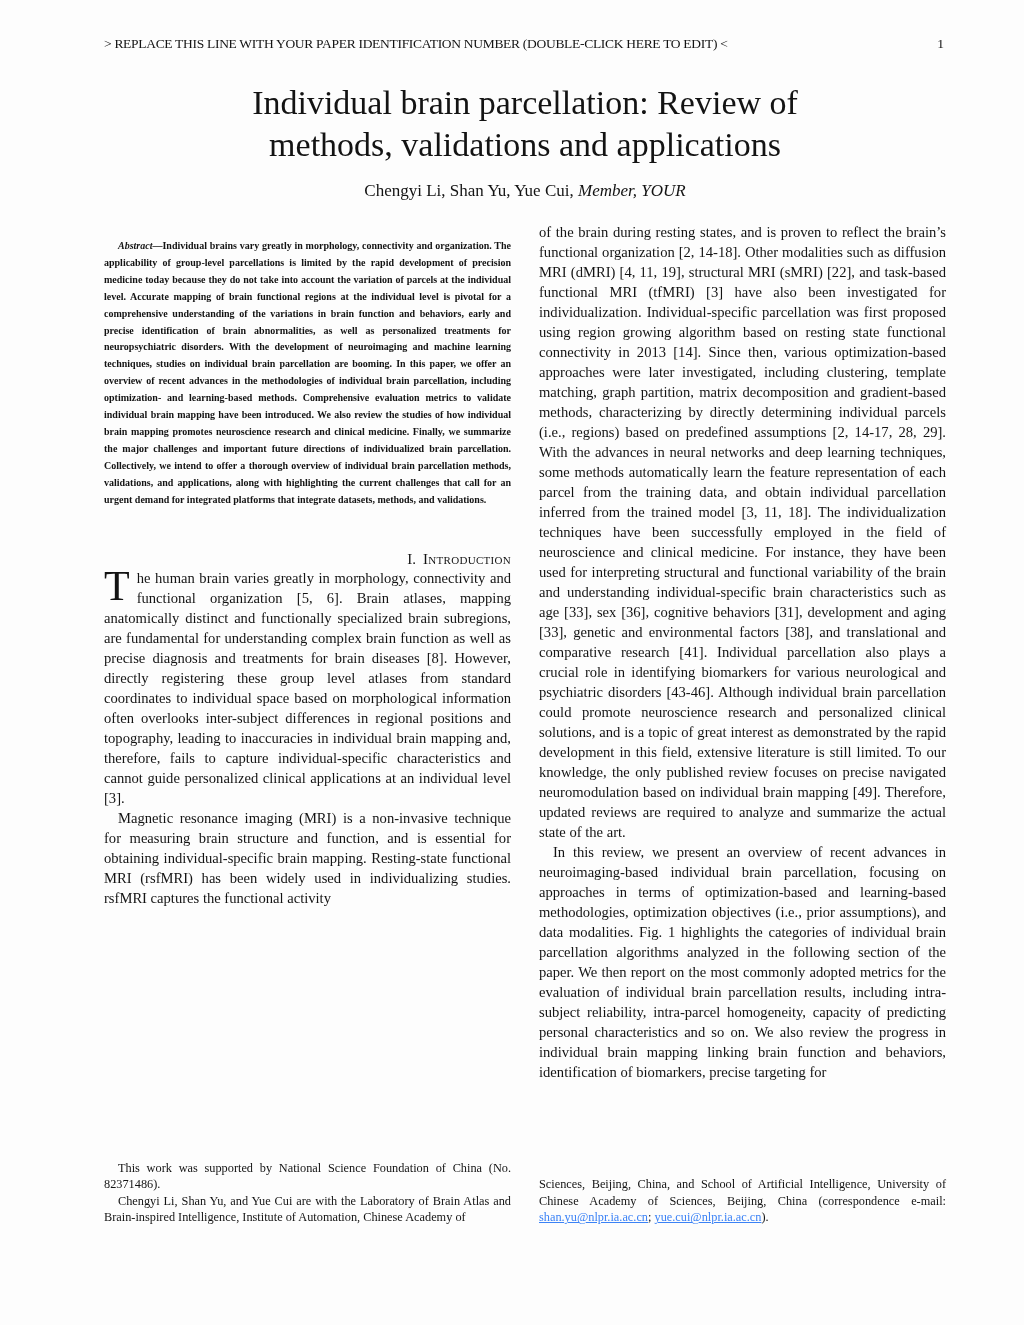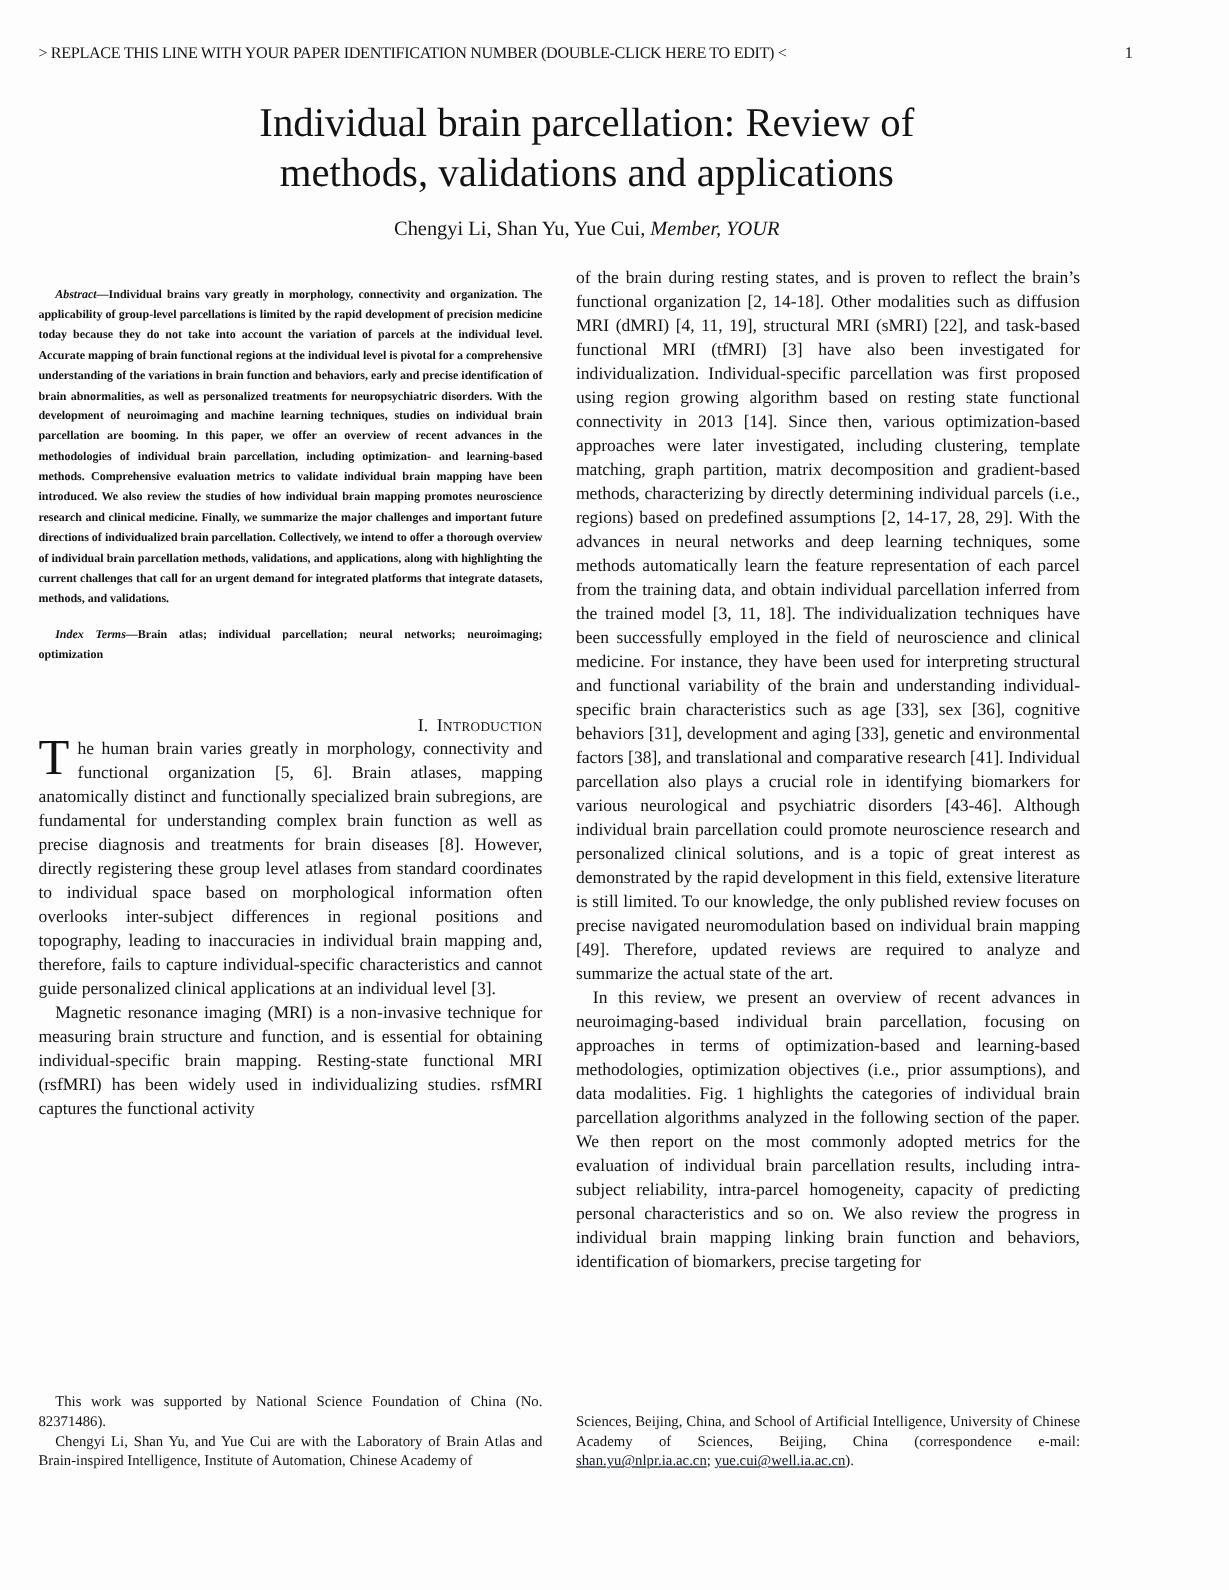--- a/index.html
+++ b/index.html
@@ -11,21 +11,21 @@
     width: 1024px;
     height: 1325px;
     overflow: hidden;
     font-family: "Liberation Serif", "DejaVu Serif", serif;
     color: #131313;
   }
   .page {
     box-sizing: border-box;
     width: 1024px;
     height: 1325px;
-    padding: 36px 78px 0 32px;
+    padding: 36px 78px 0 104px;
   }
   
   .running-header {
     display: flex;
     justify-content: space-between;
     align-items: baseline;
     font-size: 13.5px;
     letter-spacing: -0.3px;
     white-space: nowrap;
   }
@@ -94,21 +94,21 @@
   }
   .footnote {
     margin-top: auto;
     padding-bottom: 12px;
     font-size: 12.3px;
     line-height: 16.6px;
     text-align: justify;
   }
   .footnote .fn-p.indent { text-indent: 14px; }
   a.email {
-    color: #0f172a;
+    color: #3b82f6;
     text-decoration: underline;
   }
 </style>
 </head>
 <body>
 
 <div class="page">
 
   <div class="running-header">
     <span>&gt; REPLACE THIS LINE WITH YOUR PAPER IDENTIFICATION NUMBER (DOUBLE-CLICK HERE TO EDIT) &lt;</span>
@@ -120,38 +120,37 @@
       <span class="title-line">methods, validations and applications</span>
     </h1>
 
   <div class="authors"><span>Chengyi Li, Shan Yu, Yue Cui, </span><em>Member, YOUR</em></div>
 
   <div class="columns">
 
     <div class="col">
       <p class="abstract"><em>Abstract</em><span>—Individual brains vary greatly in morphology, connectivity and organization. The applicability of group-level parcellations is limited by the rapid development of precision medicine today because they do not take into account the variation of parcels at the individual level. Accurate mapping of brain functional regions at the individual level is pivotal for a comprehensive understanding of the variations in brain function and behaviors, early and precise identification of brain abnormalities, as well as personalized treatments for neuropsychiatric disorders. With the development of neuroimaging and machine learning techniques, studies on individual brain parcellation are booming. In this paper, we offer an overview of recent advances in the methodologies of individual brain parcellation, including optimization- and learning-based methods. Comprehensive evaluation metrics to validate individual brain mapping have been introduced. We also review the studies of how individual brain mapping promotes neuroscience research and clinical medicine. Finally, we summarize the major challenges and important future directions of individualized brain parcellation. Collectively, we intend to offer a thorough overview of individual brain parcellation methods, validations, and applications, along with highlighting the current challenges that call for an urgent demand for integrated platforms that integrate datasets, methods, and validations.</span></p>
 
-      <p class="index-terms"><em>Index Terms</em><span>—Brain atlas; individual parcellation; neural networks; neuroimaging; optimization</span></p>
 
       <div class="section-heading"><span>I.</span><span class="sc">Introduction</span></div>
 
       <p class="body-p"><span class="dropcap">T</span><span>he human brain varies greatly in morphology, connectivity and functional organization [5, 6]. Brain atlases, mapping anatomically distinct and functionally specialized brain subregions, are fundamental for understanding complex brain function as well as precise diagnosis and treatments for brain diseases [8]. However, directly registering these group level atlases from standard coordinates to individual space based on morphological information often overlooks inter-subject differences in regional positions and topography, leading to inaccuracies in individual brain mapping and, therefore, fails to capture individual-specific characteristics and cannot guide personalized clinical applications at an individual level [3].</span></p>
 
       <p class="body-p indent"><span>Magnetic resonance imaging (MRI) is a non-invasive technique for measuring brain structure and function, and is essential for obtaining individual-specific brain mapping. Resting-state functional MRI (rsfMRI) has been widely used in individualizing studies. rsfMRI captures the functional activity</span></p>
 
       <div class="footnote">
         <p class="fn-p indent">This work was supported by National Science Foundation of China (No. 82371486).</p>
         <p class="fn-p indent">Chengyi Li, Shan Yu, and Yue Cui are with the Laboratory of Brain Atlas and Brain-inspired Intelligence, Institute of Automation, Chinese Academy of</p>
       </div>
     </div>
 
     <div class="col">
       <p class="body-p"><span>of the brain during resting states, and is proven to reflect the brain’s functional organization [2, 14-18]. Other modalities such as diffusion MRI (dMRI) [4, 11, 19], structural MRI (sMRI) [22], and task-based functional MRI (tfMRI) [3] have also been investigated for individualization. Individual-specific parcellation was first proposed using region growing algorithm based on resting state functional connectivity in 2013 [14]. Since then, various optimization-based approaches were later investigated, including clustering, template matching, graph partition, matrix decomposition and gradient-based methods, characterizing by directly determining individual parcels (i.e., regions) based on predefined assumptions [2, 14-17, 28, 29]. With the advances in neural networks and deep learning techniques, some methods automatically learn the feature representation of each parcel from the training data, and obtain individual parcellation inferred from the trained model [3, 11, 18]. The individualization techniques have been successfully employed in the field of neuroscience and clinical medicine. For instance, they have been used for interpreting structural and functional variability of the brain and understanding individual-specific brain characteristics such as age [33], sex [36], cognitive behaviors [31], development and aging [33], genetic and environmental factors [38], and translational and comparative research [41]. Individual parcellation also plays a crucial role in identifying biomarkers for various neurological and psychiatric disorders [43-46]. Although individual brain parcellation could promote neuroscience research and personalized clinical solutions, and is a topic of great interest as demonstrated by the rapid development in this field, extensive literature is still limited. To our knowledge, the only published review focuses on precise navigated neuromodulation based on individual brain mapping [49]. Therefore, updated reviews are required to analyze and summarize the actual state of the art.</span></p>
 
       <p class="body-p indent"><span>In this review, we present an overview of recent advances in neuroimaging-based individual brain parcellation, focusing on approaches in terms of optimization-based and learning-based methodologies, optimization objectives (i.e., prior assumptions), and data modalities. Fig. 1 highlights the categories of individual brain parcellation algorithms analyzed in the following section of the paper. We then report on the most commonly adopted metrics for the evaluation of individual brain parcellation results, including intra-subject reliability, intra-parcel homogeneity, capacity of predicting personal characteristics and so on. We also review the progress in individual brain mapping linking brain function and behaviors, identification of biomarkers, precise targeting for</span></p>
 
       <div class="footnote">
-        <p class="fn-p"><span>Sciences, Beijing, China, and School of Artificial Intelligence, University of Chinese Academy of Sciences, Beijing, China (correspondence e-mail: </span><a class="email" href="#">shan.yu@nlpr.ia.ac.cn</a><span>; </span><a class="email" href="#">yue.cui@well.ia.ac.cn</a><span>).</span></p>
+        <p class="fn-p"><span>Sciences, Beijing, China, and School of Artificial Intelligence, University of Chinese Academy of Sciences, Beijing, China (correspondence e-mail: </span><a class="email" href="#">shan.yu@nlpr.ia.ac.cn</a><span>; </span><a class="email" href="#">yue.cui@nlpr.ia.ac.cn</a><span>).</span></p>
       </div>
     </div>
 
   </div>
 </div>
 
 </body></html>

